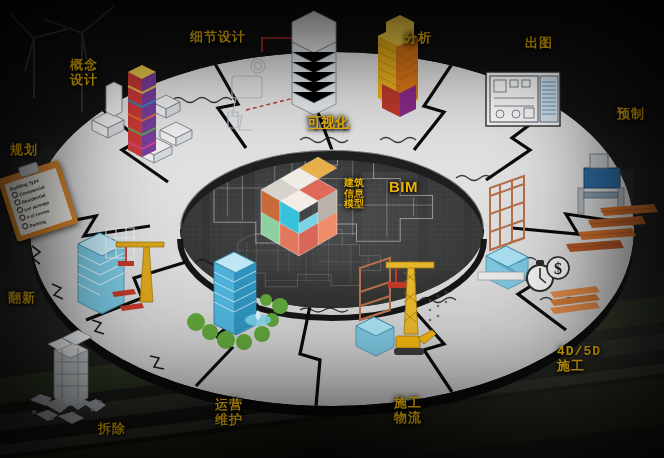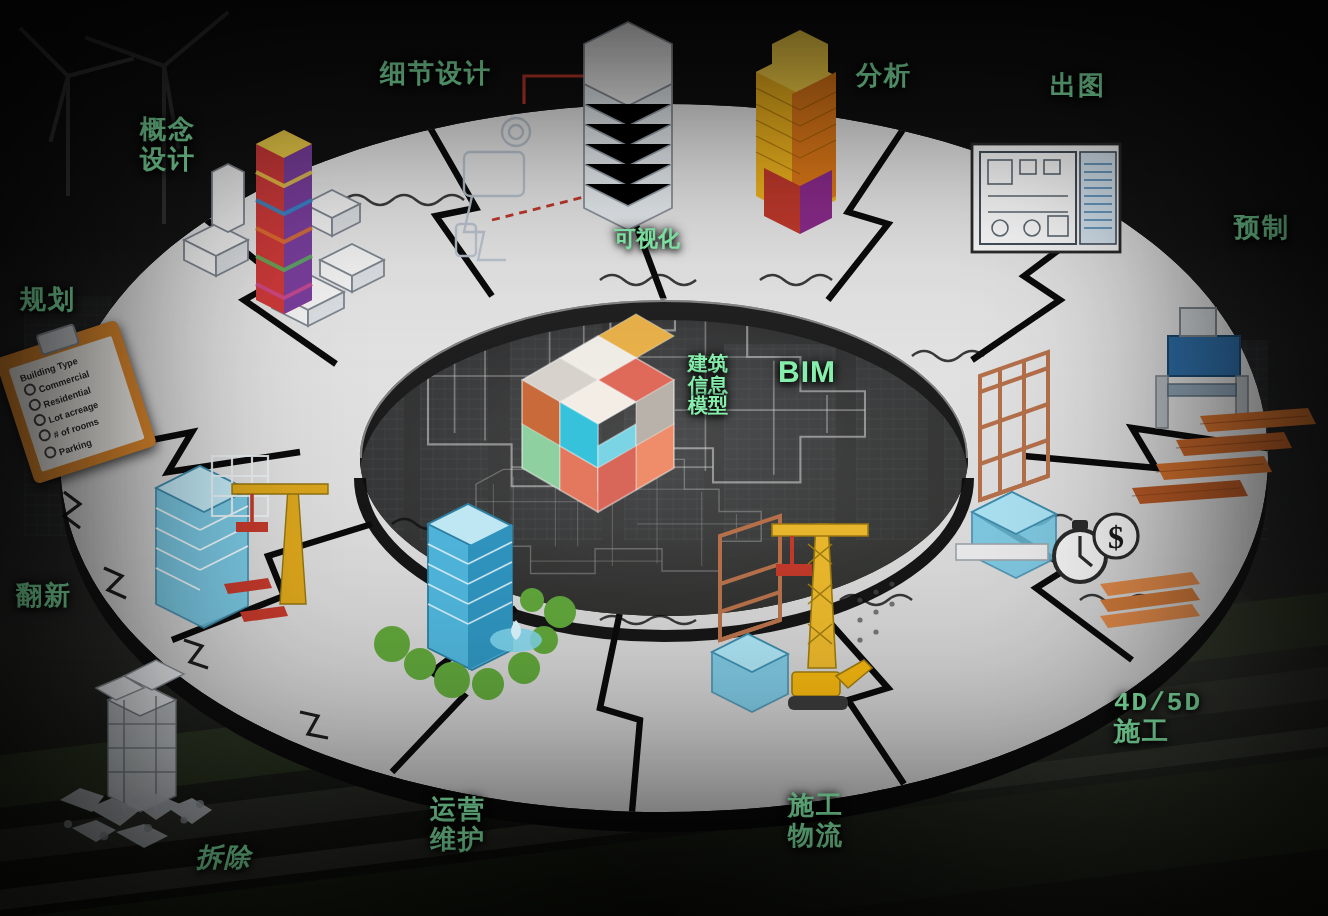--- a/index.html
+++ b/index.html
@@ -34,25 +34,25 @@
   .haze{position:absolute;inset:0;background:
       radial-gradient(ellipse 60% 45% at 50% 46%,rgba(255,255,255,.05),transparent 70%),
       radial-gradient(ellipse 90% 70% at 50% 100%,rgba(0,0,0,.65),transparent 60%);}
   .vignette{position:absolute;inset:0;pointer-events:none;
     box-shadow:inset 0 0 120px 40px rgba(0,0,0,.85);}
 
   
   #ring-layer{position:absolute;inset:0;}
 
   
-  .lbl{position:absolute;color:#86efac;font-size:13px;font-weight:700;line-height:1.15;
+  .lbl{position:absolute;color:#eab308;font-size:13px;font-weight:700;line-height:1.15;
        letter-spacing:1px;text-shadow:0 1px 3px #000,0 0 6px #000;white-space:pre-line;}
   .lbl.bim-latin{font-size:15px;letter-spacing:.5px;font-weight:700;}
   .lbl.cn-center{font-size:10px;letter-spacing:0;line-height:1.05;}
-  .lbl.vis{font-size:11px;letter-spacing:0;font-weight:700;}
+  .lbl.vis{font-size:14px;letter-spacing:0;font-weight:700;text-decoration:underline;}
   .clip{position:absolute;}
 </style>
 </head>
 <body>
 
 <div id="stage">
 
   <div class="bg-base"></div>
 
   <div class="bg-city">
@@ -494,30 +494,30 @@
     </div>
     <div style="position:absolute;left:23px;top:-5px;width:18px;height:9px;background:#c9ccd0;
                 border-radius:2px;border:1px solid #8d9297;"></div>
   </div>
 
   <div class="lbl" style="left:10px;top:143px;">规划</div>
   <div class="lbl" style="left:70px;top:58px;text-align:center;">概念
 设计</div>
   <div class="lbl" style="left:190px;top:30px;">细节设计</div>
   <div class="lbl vis" style="left:307px;top:114px;">可视化</div>
-  <div class="lbl" style="left:428px;top:31px;">分析</div>
+  <div class="lbl" style="left:404px;top:31px;">分析</div>
   <div class="lbl" style="left:525px;top:36px;">出图</div>
   <div class="lbl" style="left:617px;top:107px;">预制</div>
   <div class="lbl" style="left:557px;top:345px;font-family:Liberation Mono, monospace;">4D/5D
 施工</div>
   <div class="lbl" style="left:394px;top:396px;">施工
 物流</div>
   <div class="lbl" style="left:215px;top:398px;">运营
 维护</div>
-  <div class="lbl" style="left:98px;top:422px;font-style:italic;">拆除</div>
+  <div class="lbl" style="left:98px;top:422px;">拆除</div>
   <div class="lbl" style="left:8px;top:291px;">翻新</div>
 
   <div class="lbl cn-center" style="left:344px;top:178px;">建筑
 信息
 模型</div>
   <div class="lbl bim-latin" style="left:389px;top:178px;">BIM</div>
 
   <div class="vignette"></div>
 </div>
 

